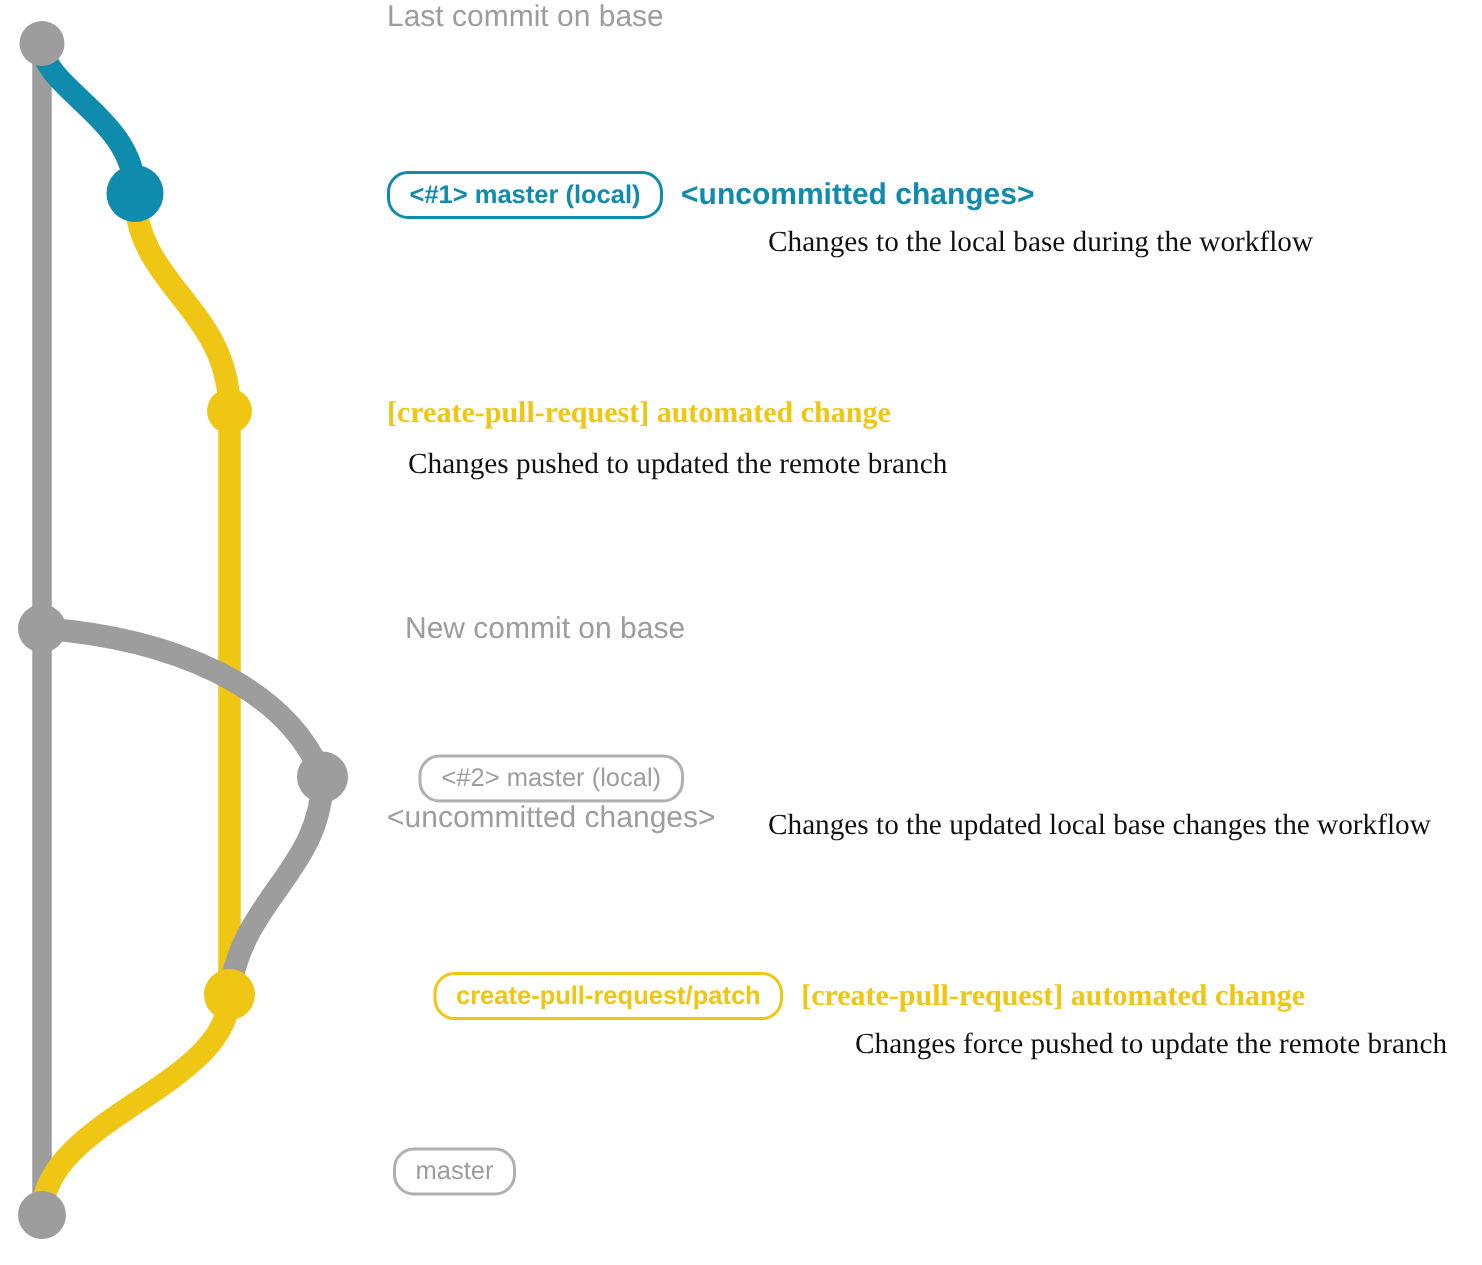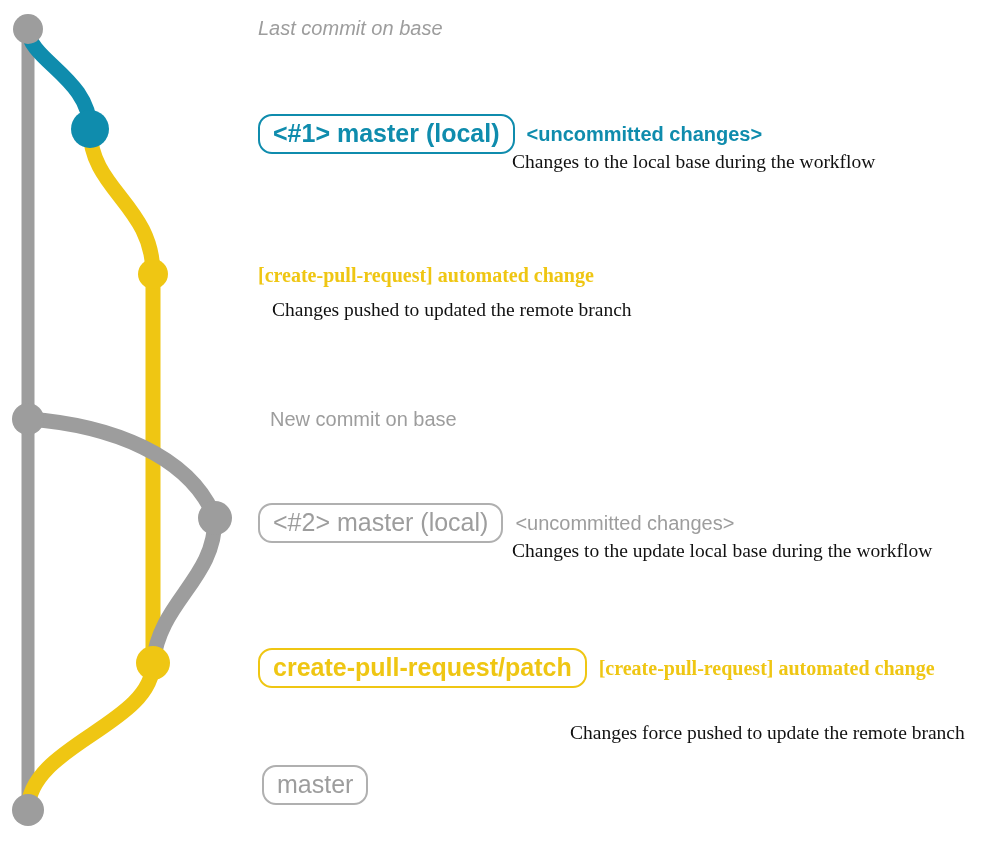--- a/index.html
+++ b/index.html
@@ -27,28 +27,28 @@
     align-items: center;
     white-space: nowrap;
   }
   .badge {
     display: inline-flex;
     align-items: center;
     justify-content: center;
     border: 2px solid #7f1d1d;
     border-radius: 14px;
     padding: 5px 13px 6px 13px;
-    font-size: 25px;
+    font-size: 17px;
     font-family: "Liberation Sans", sans-serif;
     line-height: 1;
     box-sizing: border-box;
   }
   .badge.teal  { border-color: #0f8cad; color: #0f8cad; font-weight: bold; }
   .badge.gray  { border-color: #b0b0b0; color: #9d9d9d; }
-  .badge.yellow{ border-color: #efc613; color: #efc613; font-weight: bold; }
+  .badge.yellow{ border-color: #efc613; color: #efc613; font-weight: bold; margin-left: 31px; }
   .subject {
     font-size: 20px;
     font-family: "Liberation Sans", sans-serif;
     line-height: 1;
   }
   .subject.gray   { color: #9d9d9d; }
   .subject.teal   { color: #0f8cad; font-weight: bold; }
   .subject.yellow { color: #efc613; font-weight: bold; font-family: Liberation Serif, serif; }
   .body-text {
     position: absolute;
@@ -82,50 +82,50 @@
 
   <circle cx="28" cy="29" r="15" fill="#9d9d9d"></circle>
   <circle cx="90" cy="129" r="19" fill="#0f8cad"></circle>
   <circle cx="153" cy="274" r="15" fill="#efc613"></circle>
   <circle cx="28" cy="419" r="16" fill="#9d9d9d"></circle>
   <circle cx="215" cy="518" r="17" fill="#9d9d9d"></circle>
   <circle cx="153" cy="663" r="17" fill="#efc613"></circle>
   <circle cx="28" cy="810" r="16" fill="#9d9d9d"></circle>
 </svg>
 
-<div class="row" style="left:258px; top:18px;font-style:italic;">
+<div class="row" style="left:258px; top:1px;">
   <span class="subject gray">Last commit on base</span>
 </div>
 
 <div class="row" style="left:258px; top:114px;">
   <span class="badge teal">&lt;#1&gt; master (local)</span>
   <span class="badge-gap"></span>
   <span class="subject teal">&lt;uncommitted changes&gt;</span>
 </div>
 <div class="body-text" style="left:512px; top:152px;">Changes to the local base during the workflow</div>
 
 <div class="row" style="left:258px; top:265px;">
   <span class="subject yellow">[create-pull-request] automated change</span>
 </div>
 <div class="body-text" style="left:272px; top:300px;">Changes pushed to updated the remote branch</div>
 
 <div class="row" style="left:270px; top:409px;">
   <span class="subject gray">New commit on base</span>
 </div>
 
-<div class="row" style="left:258px; top:503px;">
+<div class="row" style="left:258px; top:503px;flex-direction:column;">
   <span class="badge gray">&lt;#2&gt; master (local)</span>
   <span class="badge-gap"></span>
   <span class="subject gray">&lt;uncommitted changes&gt;</span>
 </div>
-<div class="body-text" style="left:512px; top:541px;">Changes to the update local base during the workflow</div>
+<div class="body-text" style="left:512px; top:541px;">Changes to the updated local base changes the workflow</div>
 
 <div class="row" style="left:258px; top:648px;">
   <span class="badge yellow">create-pull-request/patch</span>
   <span class="badge-gap"></span>
   <span class="subject yellow">[create-pull-request] automated change</span>
 </div>
-<div class="body-text" style="left:570px; top:723px;">Changes force pushed to update the remote branch</div>
+<div class="body-text" style="left:570px; top:687px;">Changes force pushed to update the remote branch</div>
 
 <div class="row" style="left:262px; top:765px;">
   <span class="badge gray">master</span>
   <span class="badge-gap"></span>
 </div>
 
 </body></html>

